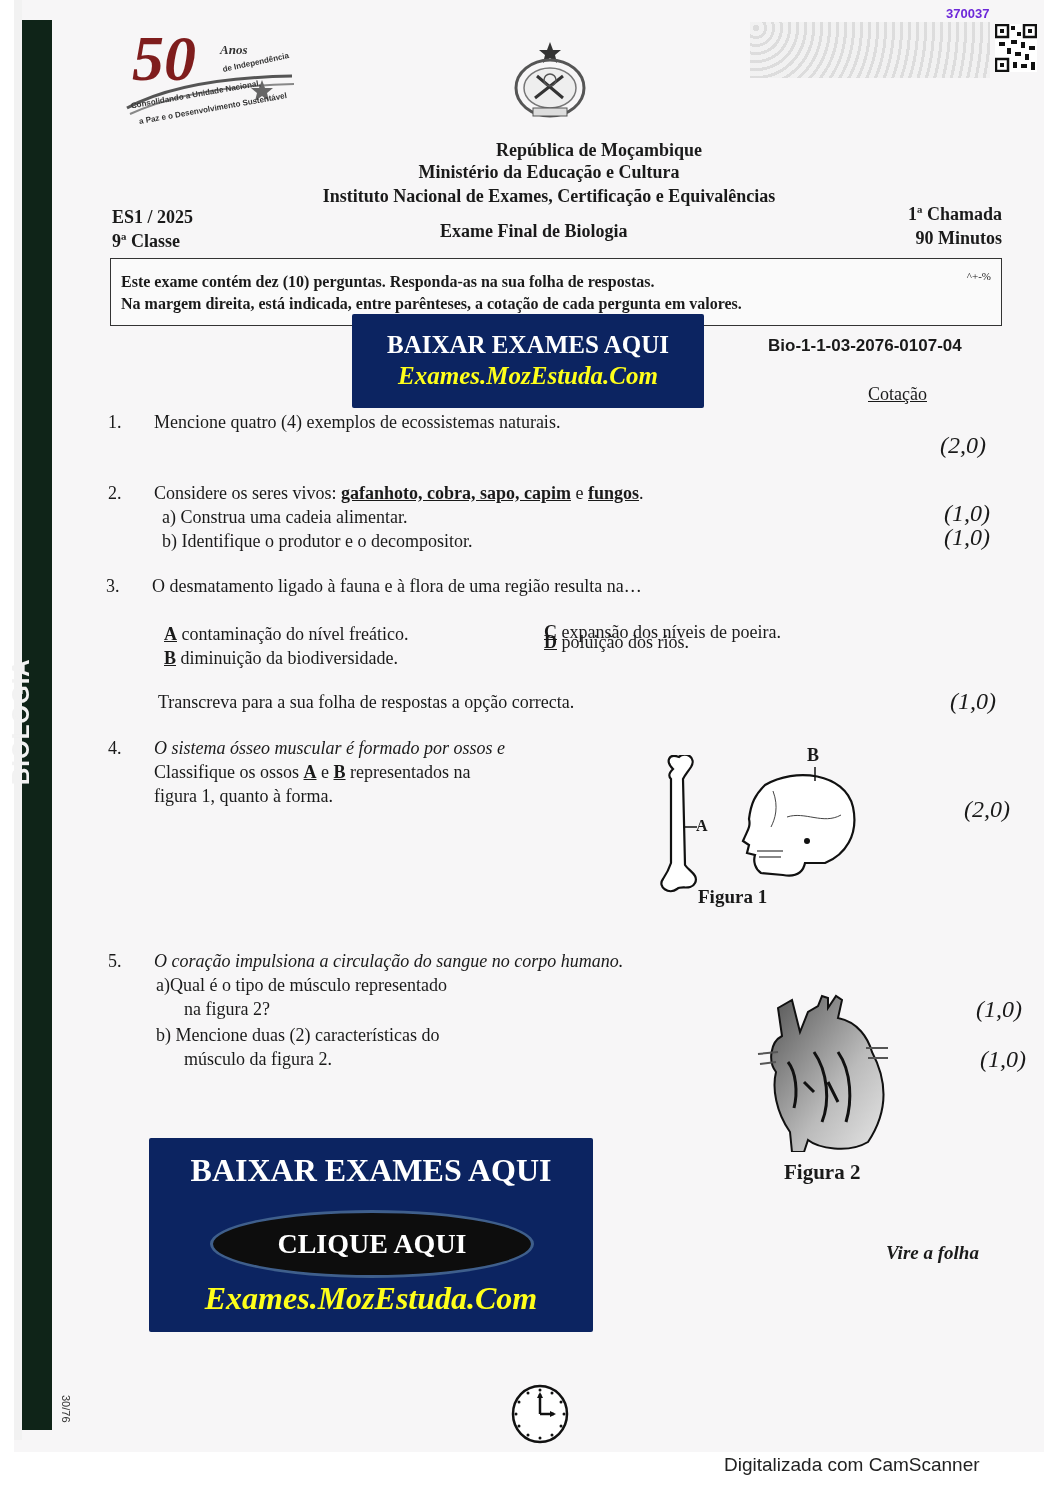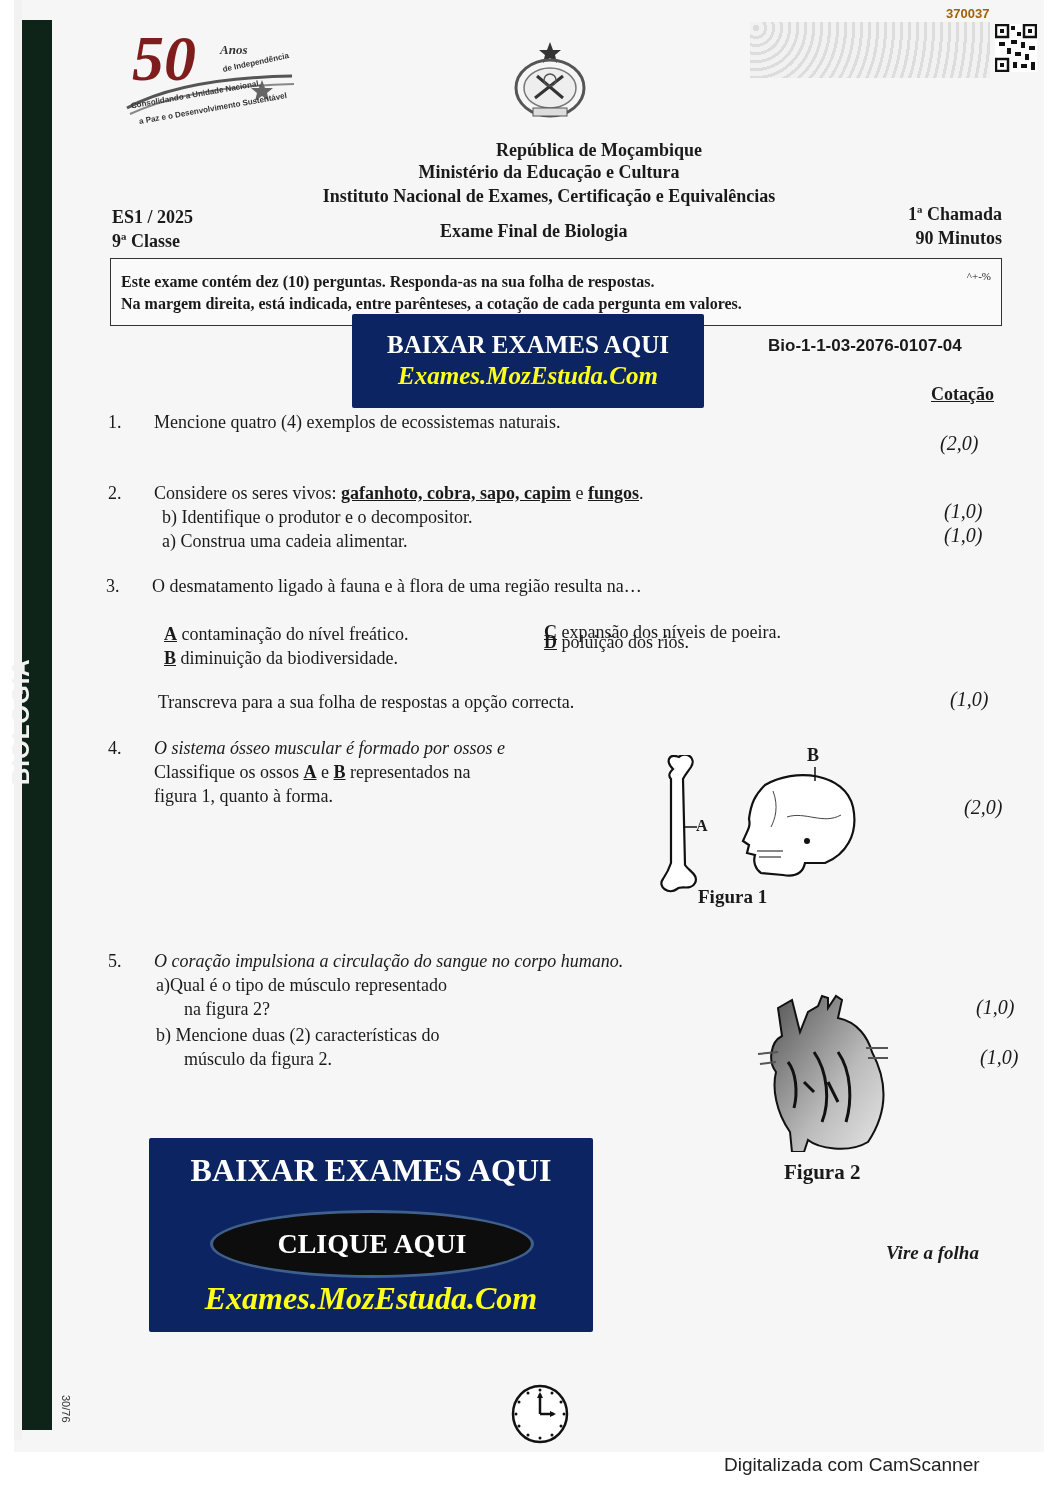--- a/index.html
+++ b/index.html
@@ -35,21 +35,21 @@
   }
   
   .logo50 { position: absolute; left: 122px; top: 28px; width: 180px; height: 95px; }
   .logo50 .big { position: absolute; left: 10px; top: -6px; font-size: 64px; font-weight: bold; font-style: italic; color: #7f1d1d; font-family: "Liberation Serif", serif; }
   .logo50 .anos { position: absolute; left: 98px; top: 14px; font-size: 13px; font-style: italic; font-weight: bold; color: #333; }
   .logo50 .indep { position: absolute; left: 100px; top: 30px; font-size: 8px; color: #333; font-family: "Liberation Sans", sans-serif; font-weight: bold; transform: rotate(-12deg); }
   .logo50 .tag1 { position: absolute; left: 8px; top: 62px; font-size: 8px; color: #333; font-family: "Liberation Sans", sans-serif; font-weight: bold; transform: rotate(-10deg); white-space: nowrap; }
   .logo50 .tag2 { position: absolute; left: 16px; top: 76px; font-size: 8px; color: #333; font-family: "Liberation Sans", sans-serif; font-weight: bold; transform: rotate(-10deg); white-space: nowrap; }
   .logo50 svg { position: absolute; left: 0; top: 40px; }
   .emblem { position: absolute; left: 505px; top: 38px; width: 90px; height: 90px; }
-  .serial { position: absolute; left: 946px; top: 6px; font-family: "Liberation Sans", sans-serif; font-weight: bold; font-size: 13px; color: #a16207; }
+  .serial { position: absolute; left: 946px; top: 6px; font-family: "Liberation Sans", sans-serif; font-weight: bold; font-size: 13px; color: #6d28d9; }
   .security-strip {
     position: absolute; left: 750px; top: 22px; width: 240px; height: 56px;
     background: repeating-radial-gradient(circle at 6px 6px, #d6d6d6 0 3px, #f0f0f0 3px 8px);
     opacity: 0.8;
   }
   .qr { position: absolute; left: 995px; top: 24px; width: 42px; height: 48px; }
   .hdr-line { position: absolute; left: 0; width: 1058px; text-align: center; font-weight: bold; font-size: 18px; }
   .hdr-l1 { top: 140px; left: 70px; }
   .hdr-l2 { top: 162px; left: 20px; }
   .hdr-l3 { top: 186px; left: 20px; }
@@ -63,28 +63,28 @@
   }
   .instr-box .mark { position: absolute; right: 10px; top: 6px; font-size: 11px; font-weight: normal; }
   .ad-top {
     position: absolute; left: 352px; top: 314px; width: 352px; height: 94px;
     background: #0c2461; border-radius: 2px; text-align: center; box-sizing: border-box; padding-top: 16px;
     cursor: pointer;
   }
   .ad-top .t1 { color: #ffffff; font-weight: bold; font-size: 25px; line-height: 30px; font-family: "Liberation Serif", serif; }
   .ad-top .t2 { color: #ffff1a; font-weight: bold; font-style: italic; font-size: 25px; line-height: 32px; font-family: "Liberation Serif", serif; }
   .doc-code { position: absolute; left: 768px; top: 336px; font-family: "Liberation Sans", sans-serif; font-weight: bold; font-size: 17px; }
-  .cotacao-head { position: absolute; left: 931px; top: 384px; font-weight: bold; font-size: 18px; text-decoration: underline; }
+  .cotacao-head { position: absolute; left: 868px; top: 384px; font-weight: normal; font-size: 18px; text-decoration: underline; }
 
   .q { position: absolute; font-size: 18px; line-height: 24px; }
   .q .num { position: absolute; left: 0; top: 0; }
   .q .body { position: absolute; left: 46px; top: 0; }
   .it { font-style: italic; }
   .b { font-weight: bold; text-decoration: underline; }
-  .score { position: absolute; font-style: italic; font-size: 20px; }
+  .score { position: absolute; font-style: italic; font-size: 24px; }
   .fig-label { position: absolute; font-weight: bold; font-size: 19px; font-family: "Liberation Serif", serif; }
 
   .ad-bottom {
     position: absolute; left: 149px; top: 1138px; width: 444px; height: 194px;
     background: #0c2461; border-radius: 2px; text-align: center; cursor: pointer;
   }
   .ad-bottom .t1 { position: absolute; left: 0; right: 0; top: 14px; color: #fff; font-weight: bold; font-size: 32px; }
   .ad-bottom .pill {
     position: absolute; left: 61px; top: 72px; width: 318px; height: 62px;
     border-radius: 50%; background: #0d0d0d; border: 3px solid #3f5f8c;
@@ -186,26 +186,26 @@
 </div>
 <div class="score" style="left:940px; top:432px;">(2,0)</div>
 
 <div class="q" style="left:108px; top:481px; width:800px; height:74px;">
   <span class="num">2.</span>
   <div class="body">
     <div>
       <span>Considere os seres vivos: </span><span class="b">gafanhoto, cobra, sapo, capim</span><span> e </span><span class="b">fungos</span><span>.</span>
     </div>
     <div style="padding-left:8px;">
+      <span>a)</span>
+      <span>Construa uma cadeia alimentar.</span>
+    </div>
+    <div style="padding-left:8px;">
       <span>b)</span>
       <span>Identifique o produtor e o decompositor.</span>
-    </div>
-    <div style="padding-left:8px;">
-      <span>a)</span>
-      <span>Construa uma cadeia alimentar.</span>
     </div>
   </div>
 </div>
 <div class="score" style="left:944px; top:500px;">(1,0)</div>
 <div class="score" style="left:944px; top:524px;">(1,0)</div>
 
 <div class="q" style="left:106px; top:574px; width:820px; height:140px;">
   <span class="num">3.</span>
   <div class="body">
     <div>O desmatamento ligado à fauna e à flora de uma região resulta na…</div>

